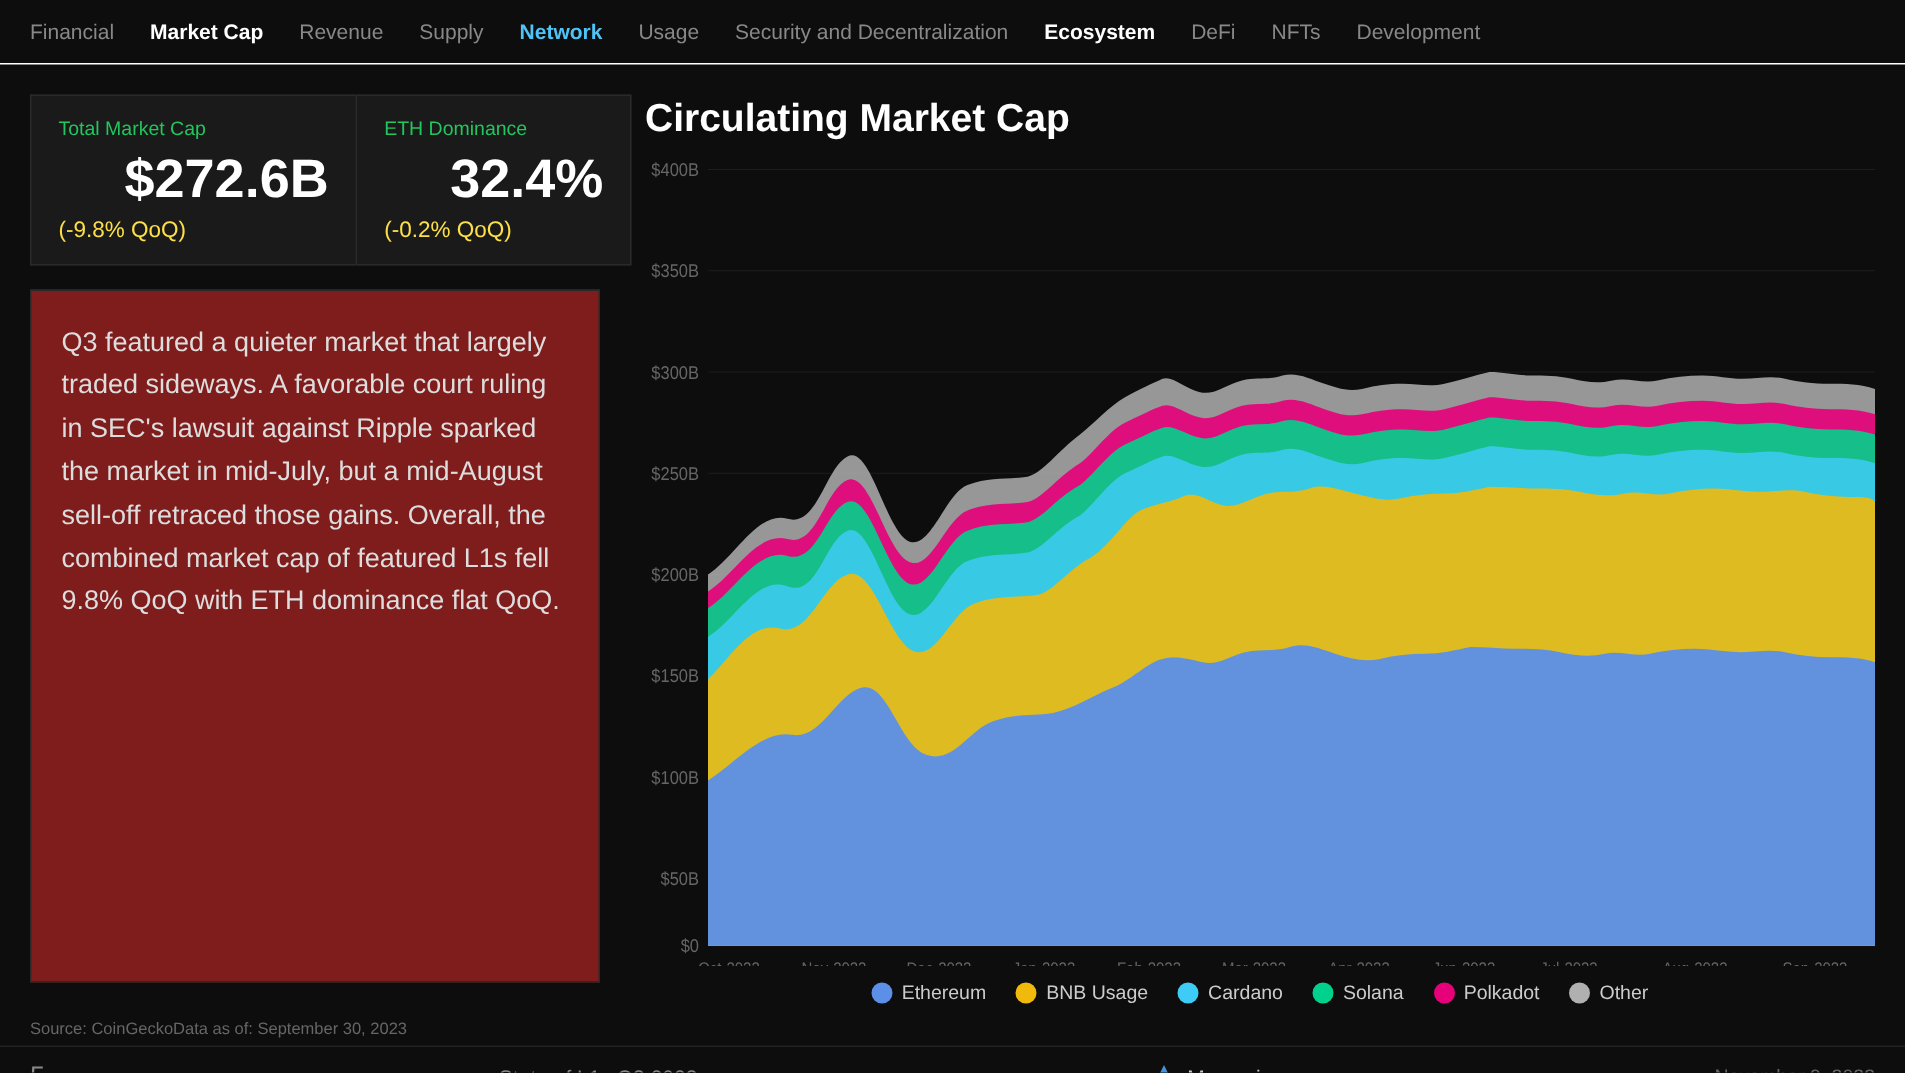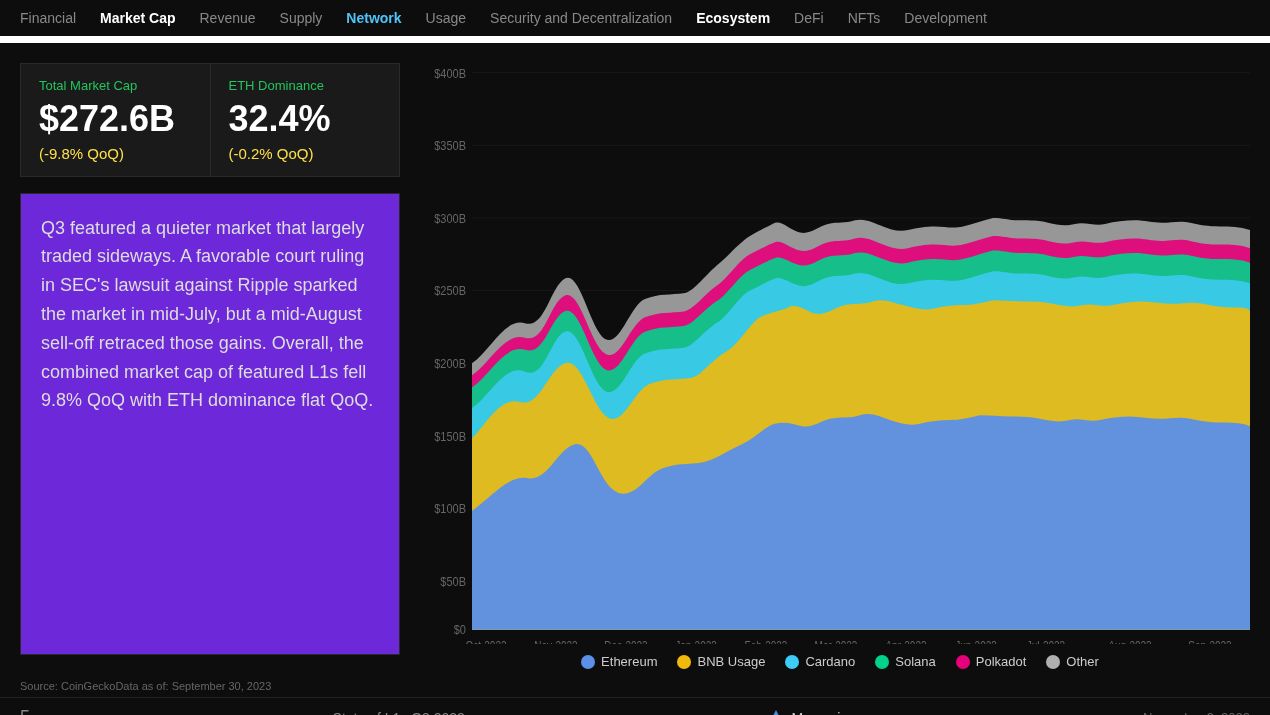--- a/index.html
+++ b/index.html
@@ -12,21 +12,21 @@
       overflow: hidden;
       position: relative;
     }
 
     
     .top-nav {
       display: flex;
       align-items: center;
       height: 43px;
       padding: 0 20px;
-      border-bottom: 7px solid #ffffff;
+      border-bottom: 1px solid #ffffff;
       gap: 24px;
     }
     .nav-item {
       font-size: 14px;
       color: #888;
       cursor: pointer;
       white-space: nowrap;
     }
     .nav-item.active {
       color: #fff;
@@ -70,29 +70,30 @@
     .metric-label {
       font-size: 13px;
       color: #22c55e;
       margin-bottom: 6px;
     }
     .metric-value {
       font-size: 36px;
       font-weight: 700;
       color: #fff;
       line-height: 1.1;
+      margin-left: 44px;
     }
     .metric-change {
       font-size: 15px;
       color: #fde047;
       margin-top: 6px;
     }
 
     .description-box {
-      background: #6d28d9;
+      background: #7f1d1d;
       border: 1px solid #2a2a2a;
       padding: 20px;
       font-size: 18px;
       line-height: 1.6;
       color: #ddd;
       flex: 1;
     }
 
     
     .chart-panel {
@@ -208,20 +209,21 @@
       <div class="metric-box">
         <div class="metric-label">ETH Dominance</div>
         <div class="metric-value">32.4%</div>
         <div class="metric-change">(-0.2% QoQ)</div>
       </div>
     </div>
     <div class="description-box">Q3 featured a quieter market that largely traded sideways. A favorable court ruling in SEC's lawsuit against Ripple sparked the market in mid-July, but a mid-August sell-off retraced those gains. Overall, the combined market cap of featured L1s fell 9.8% QoQ with ETH dominance flat QoQ.</div>
   </div>
 
   <div class="chart-panel">
+    <div class="chart-title">Circulating Market Cap</div>
     <div class="chart-container">
       <svg class="chart-area" viewBox="0 0 820 480" preserveAspectRatio="none">
 
         <text x="36" y="12" fill="#666" font-size="11" text-anchor="end">$400B</text>
         <text x="36" y="72" fill="#666" font-size="11" text-anchor="end">$350B</text>
         <text x="36" y="132" fill="#666" font-size="11" text-anchor="end">$300B</text>
         <text x="36" y="192" fill="#666" font-size="11" text-anchor="end">$250B</text>
         <text x="36" y="252" fill="#666" font-size="11" text-anchor="end">$200B</text>
         <text x="36" y="312" fill="#666" font-size="11" text-anchor="end">$150B</text>
         <text x="36" y="372" fill="#666" font-size="11" text-anchor="end">$100B</text>

